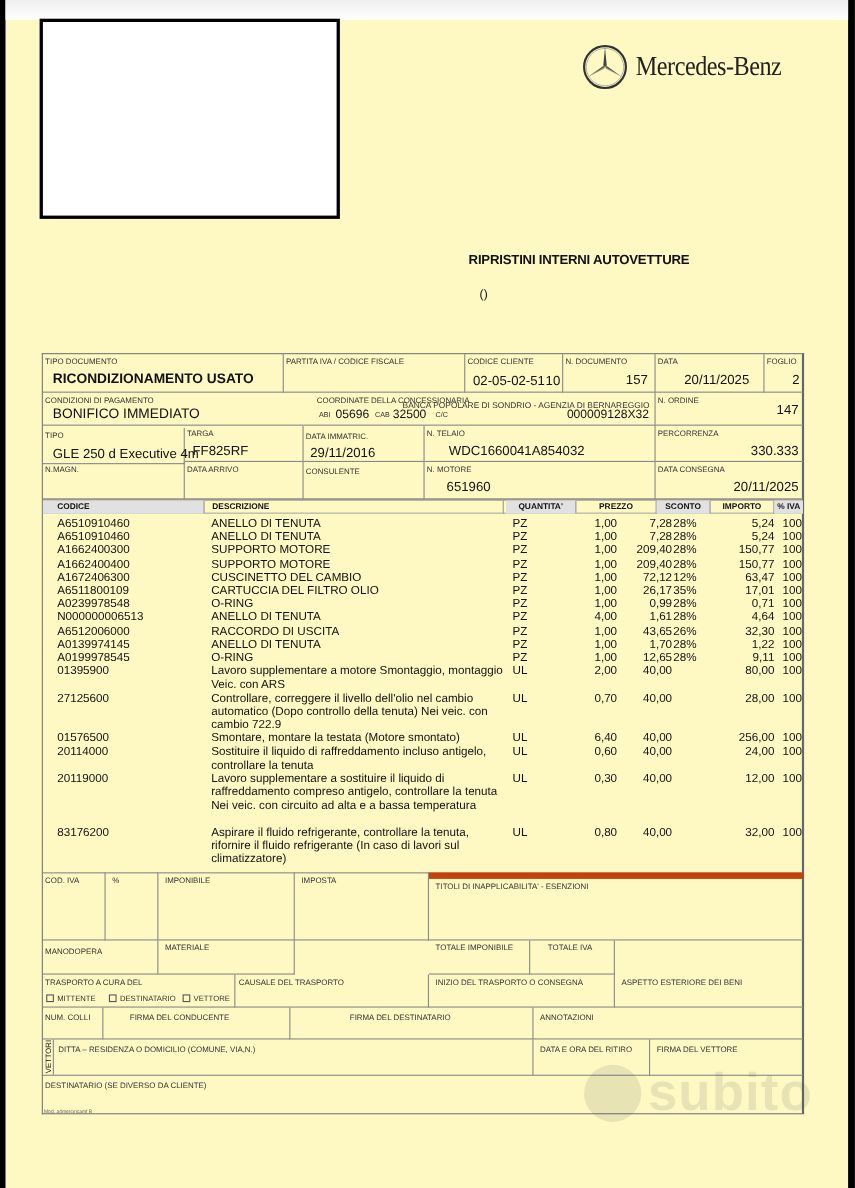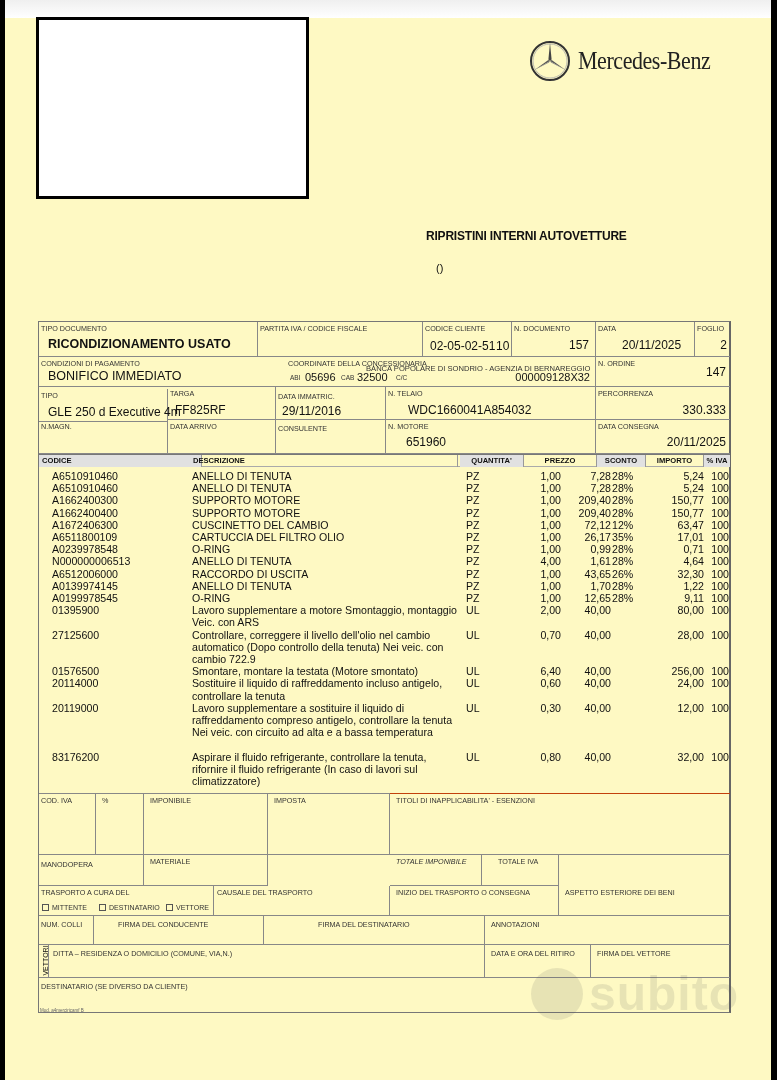--- a/index.html
+++ b/index.html
@@ -154,21 +154,21 @@
     <div class="cell" style="left:347px;top:98px;width:210px;height:34px;">
       <span class="lbl">N. MOTORE</span>
       <span class="val" style="left:20px;top:15px;">651960</span>
     </div>
     <div class="cell" style="left:557px;top:98px;width:134px;height:34px;border-right:none;">
       <span class="lbl">DATA CONSEGNA</span>
       <span class="val" style="right:4px;top:15px;">20/11/2025</span>
     </div>
 
     <div class="thead">
-      <div class="th shade" style="left:0;width:163px;padding-left:3px;">CODICE</div>
+      <div class="th shade" style="left:0;width:147px;padding-left:13px;">CODICE</div>
       <div class="th" style="left:148px;width:271px;padding-left:6px;">DESCRIZIONE</div>
       <div class="th shade" style="left:421px;width:64px;text-align:center;">QUANTITA'</div>
       <div class="th" style="left:485px;width:73px;text-align:center;">PREZZO</div>
       <div class="th shade" style="left:558px;width:49px;text-align:center;">SCONTO</div>
       <div class="th" style="left:607px;width:58px;text-align:center;">IMPORTO</div>
       <div class="th shade" style="left:665px;width:26px;text-align:center;border-right:none;">% IVA</div>
     </div>
 
     <div class="rows">
       <div class="row" style="top:0px;">
@@ -348,31 +348,31 @@
     </div>
     <div class="cell" style="left:57px;top:471px;width:48px;height:62px;border-top:1px solid #888;">
       <span class="lbl" style="left:6px;">%</span>
     </div>
     <div class="cell" style="left:105px;top:471px;width:124px;height:62px;border-top:1px solid #888;">
       <span class="lbl" style="left:6px;">IMPONIBILE</span>
     </div>
     <div class="cell" style="left:229px;top:471px;width:122px;height:62px;border-top:1px solid #888;">
       <span class="lbl" style="left:6px;">IMPOSTA</span>
     </div>
-    <div class="cell" style="left:351px;top:471px;width:340px;height:62px;border-top:1px solid #c2410c;border-right:none;">
+    <div class="cell" style="left:351px;top:471px;width:340px;height:62px;border-top:6px solid #c2410c;border-right:none;">
       <span class="lbl" style="left:6px;">TITOLI DI INAPPLICABILITA' - ESENZIONI</span>
     </div>
 
     <div class="cell" style="left:0;top:533px;width:105px;height:31px;">
       <span class="lbl" style="top:5px;">MANODOPERA</span>
     </div>
     <div class="cell" style="left:105px;top:533px;width:124px;height:31px;">
       <span class="lbl" style="left:6px;">MATERIALE</span>
     </div>
-    <div class="cell" style="left:351px;top:533px;width:92px;height:31px;font-style:italic;">
+    <div class="cell" style="left:351px;top:533px;width:92px;height:31px;">
       <span class="lbl" style="left:6px;">TOTALE IMPONIBILE</span>
     </div>
     <div class="cell" style="left:443px;top:533px;width:77px;height:31px;">
       <span class="lbl" style="left:16px;">TOTALE  IVA</span>
     </div>
 
     <div class="cell" style="left:0;top:564px;width:175px;height:30px;">
       <span class="lbl">TRASPORTO A CURA DEL</span>
       <span class="lbl" style="top:18px;left:3px;font-size:7px;"><span class="chk"></span><span>MITTENTE</span></span>
       <span class="lbl" style="top:18px;left:60px;font-size:7px;"><span class="chk"></span><span>DESTINATARIO</span></span>

